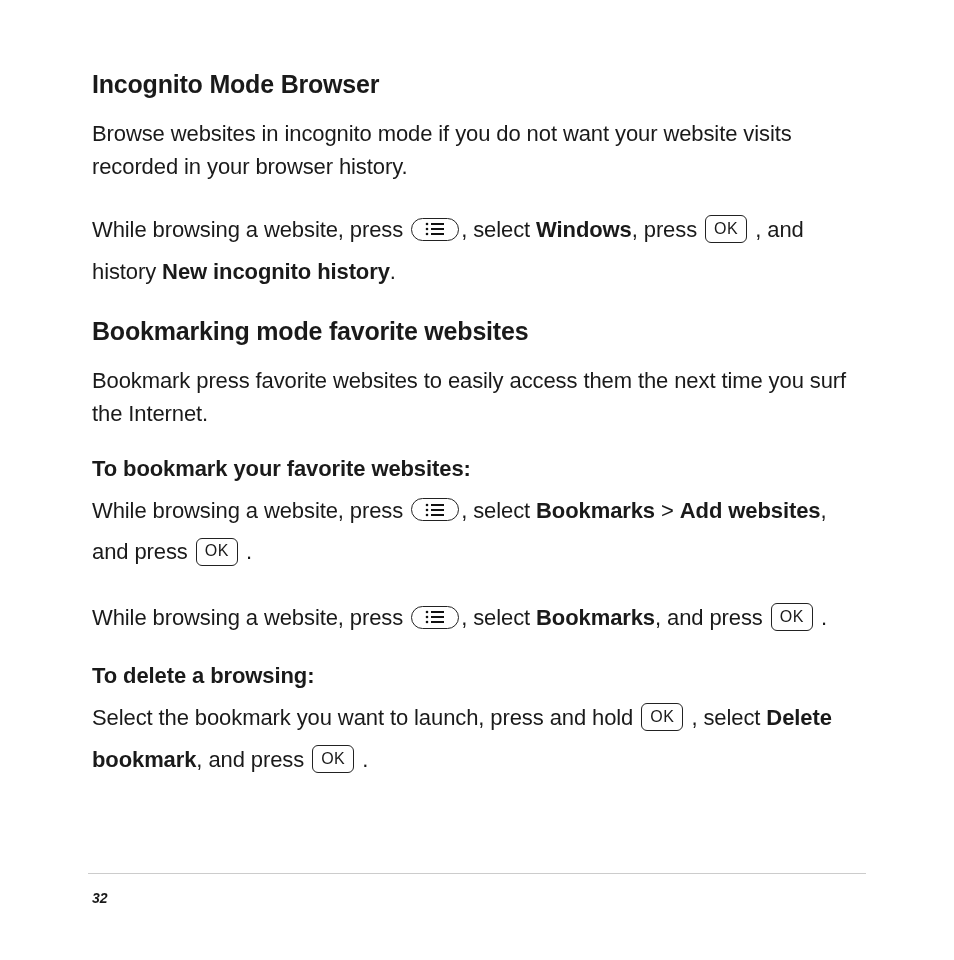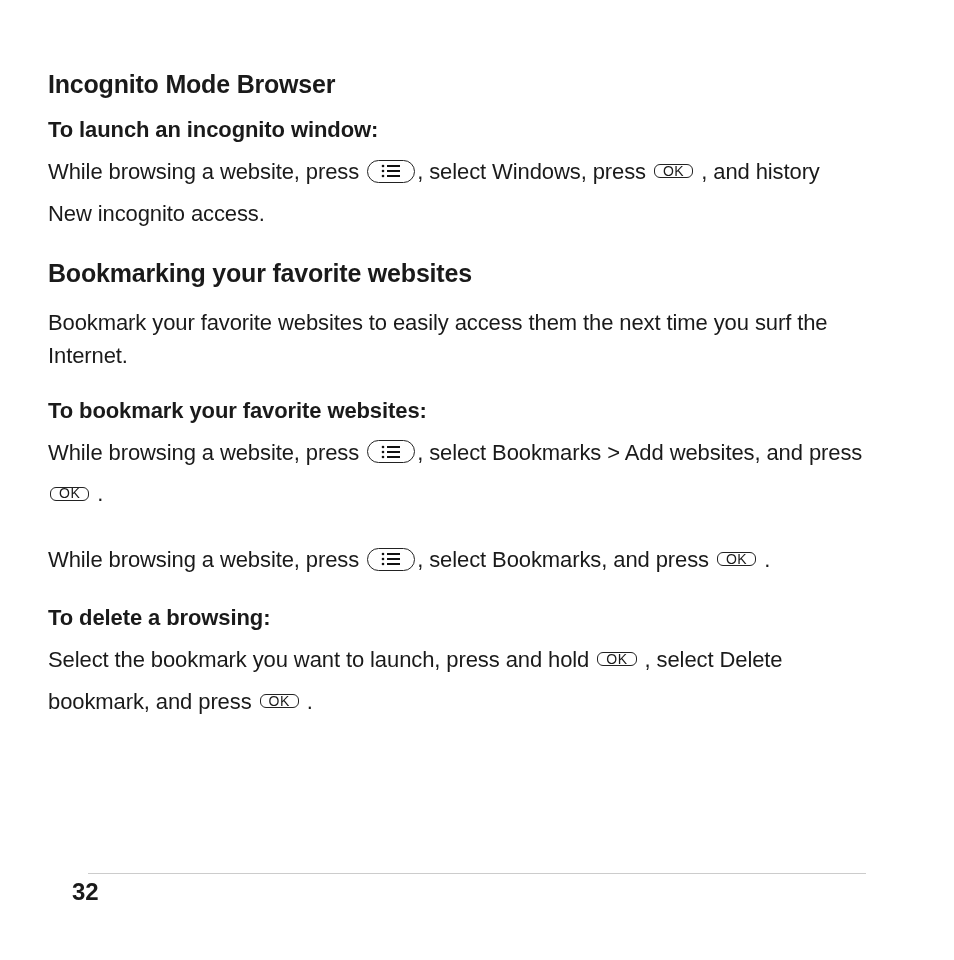--- a/index.html
+++ b/index.html
@@ -8,21 +8,21 @@
     background: #fff;
     width: 954px;
     height: 960px;
     font-family: "Myriad Pro", "Segoe UI", "Helvetica Neue", Arial, sans-serif;
     color: #1a1a1a;
   }
   .page {
     box-sizing: border-box;
     width: 954px;
     height: 960px;
-    padding: 60px 88px 40px 48px;
+    padding: 60px 88px 40px 92px;
     position: relative;
   }
   h2 {
     font-size: 25px;
     font-weight: 700;
     margin: 10px 0 18px 0;
     letter-spacing: -0.2px;
   }
   p.body {
     font-size: 22px;
@@ -36,21 +36,21 @@
     font-weight: 700;
     margin: 10px 0 8px 0;
     letter-spacing: -0.1px;
   }
   p.step {
     font-size: 22px;
     line-height: 1.9;
     margin: 0 0 24px 0;
     letter-spacing: -0.1px;
   }
-  .bold { font-weight: 400; margin-top: 36px; }
+  .bold { font-weight: 700; margin-top: 36px; }
   .menu-btn {
     display: inline-flex;
     align-items: center;
     justify-content: center;
     vertical-align: middle;
     border: 1.5px solid #222;
     border-radius: 14px;
     height: 23px;
     width: 48px;
     box-sizing: border-box;
@@ -59,76 +59,77 @@
     margin: 0 2px;
   }
   .menu-btn svg { display: block; }
   .ok-btn {
     display: inline-flex;
     align-items: center;
     justify-content: center;
     vertical-align: middle;
     border: 1.5px solid #222;
     border-radius: 6px;
-    height: 14px;
+    height: 28px;
     padding: 0 8px;
     box-sizing: border-box;
-    font-size: 14px;
+    font-size: 16px;
     letter-spacing: 0.5px;
     font-family: inherit;
     position: relative;
     top: -2px;
     margin: 0 2px;
   }
   hr.footer-rule {
     position: absolute;
     left: 88px;
     right: 88px;
     bottom: 86px;
     border: none;
     border-top: 1px solid #ccc;
     margin: 0;
   }
   .page-number {
     position: absolute;
-    left: 72px;
+    left: 92px;
     bottom: 54px;
-    font-size: 24px;
+    font-size: 14px;
     font-weight: 700;
+    font-style: italic;
   }
 </style>
 </head>
 <body>
 
 <div class="page">
 
   <h2>Incognito Mode Browser</h2>
 
+  <p class="body">Browse websites in incognito mode if you do not want your website visits recorded in your browser history.</p>
 
-  <h3>To launch an incognito window:</h3>
 
   <p class="step">
     <span>While browsing a website, press </span>
     <span class="menu-btn">
       <svg width="22" height="14" viewBox="0 0 22 14">
         <circle cx="3" cy="2" r="1.3" fill="#111"></circle>
         <rect x="7" y="1" width="13" height="2" fill="#111"></rect>
         <circle cx="3" cy="7" r="1.3" fill="#111"></circle>
         <rect x="7" y="6" width="13" height="2" fill="#111"></rect>
         <circle cx="3" cy="12" r="1.3" fill="#111"></circle>
         <rect x="7" y="11" width="13" height="2" fill="#111"></rect>
       </svg>
     </span><span>, select </span><span class="bold">Windows</span><span>, press </span>
     <span class="ok-btn">OK</span>
-    <span>, and history </span><span class="bold">New incognito access</span><span>.</span>
+    <span>, and history </span><span class="bold">New incognito history</span><span>.</span>
   </p>
 
-  <h2>Bookmarking your favorite websites</h2>
+  <h2>Bookmarking mode favorite websites</h2>
 
-  <p class="body">Bookmark your favorite websites to easily access them the next time you surf the Internet.</p>
+  <p class="body">Bookmark press favorite websites to easily access them the next time you surf the Internet.</p>
 
   <h3>To bookmark your favorite websites:</h3>
 
   <p class="step">
     <span>While browsing a website, press </span>
     <span class="menu-btn">
       <svg width="22" height="14" viewBox="0 0 22 14">
         <circle cx="3" cy="2" r="1.3" fill="#111"></circle>
         <rect x="7" y="1" width="13" height="2" fill="#111"></rect>
         <circle cx="3" cy="7" r="1.3" fill="#111"></circle>

